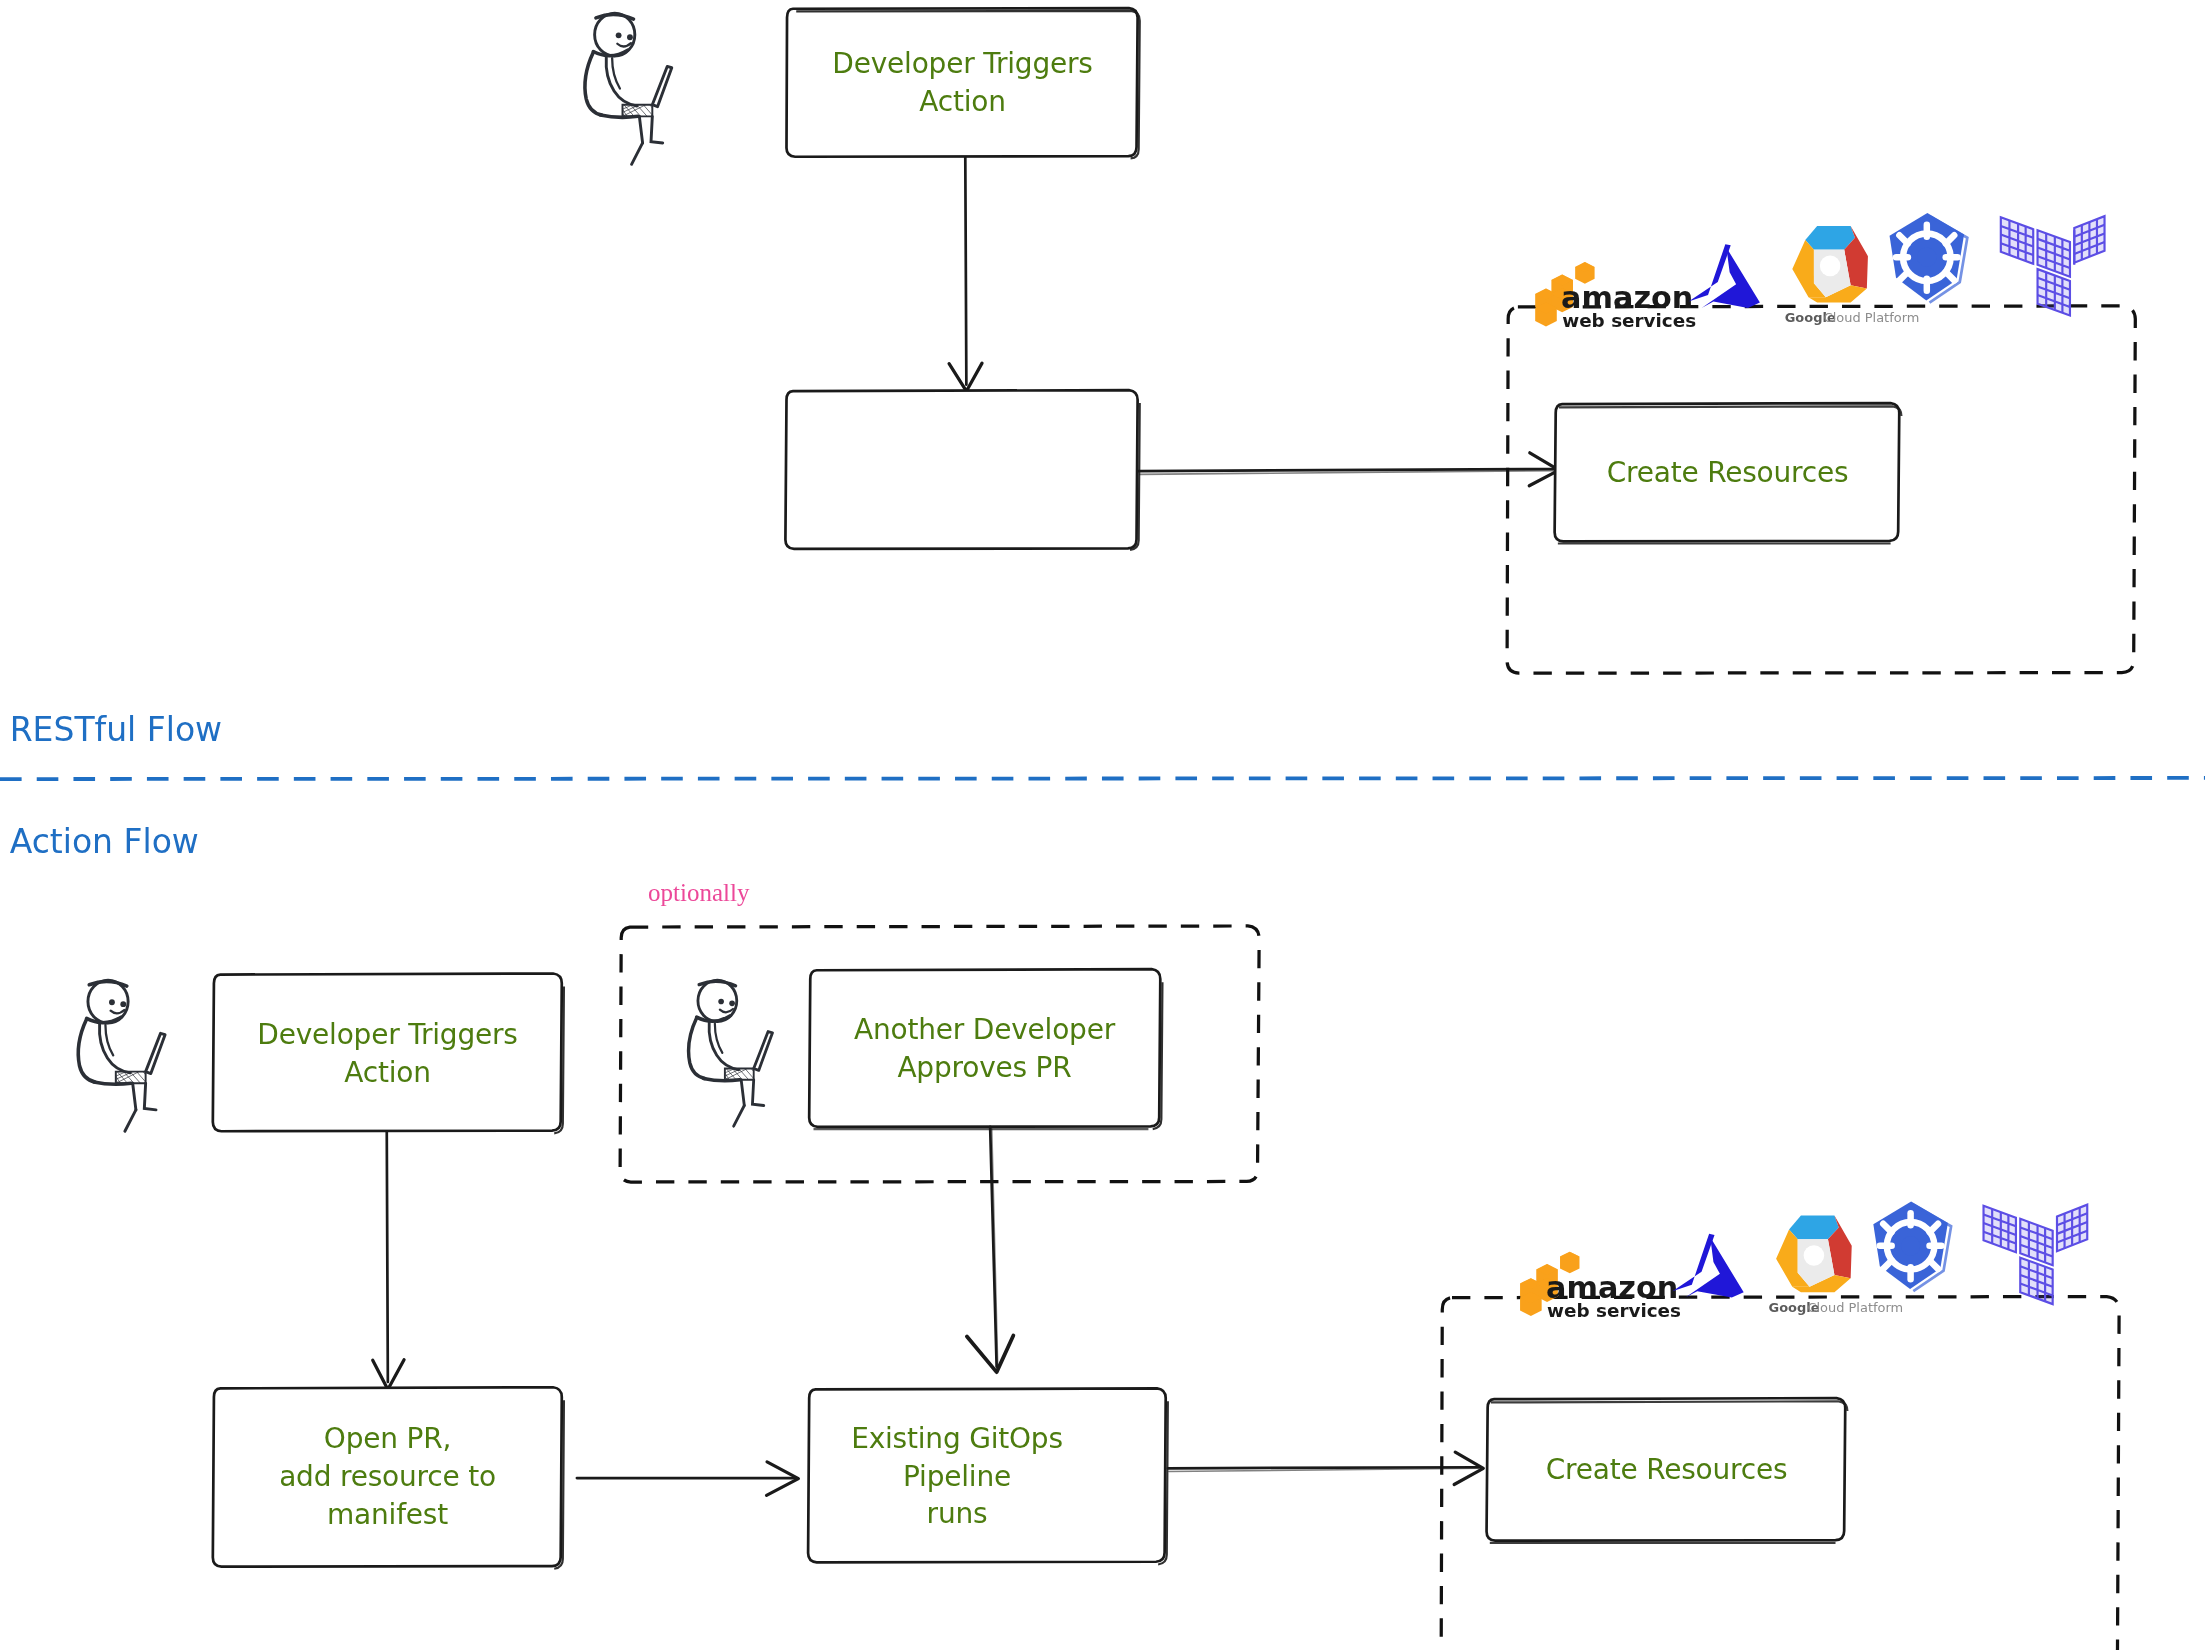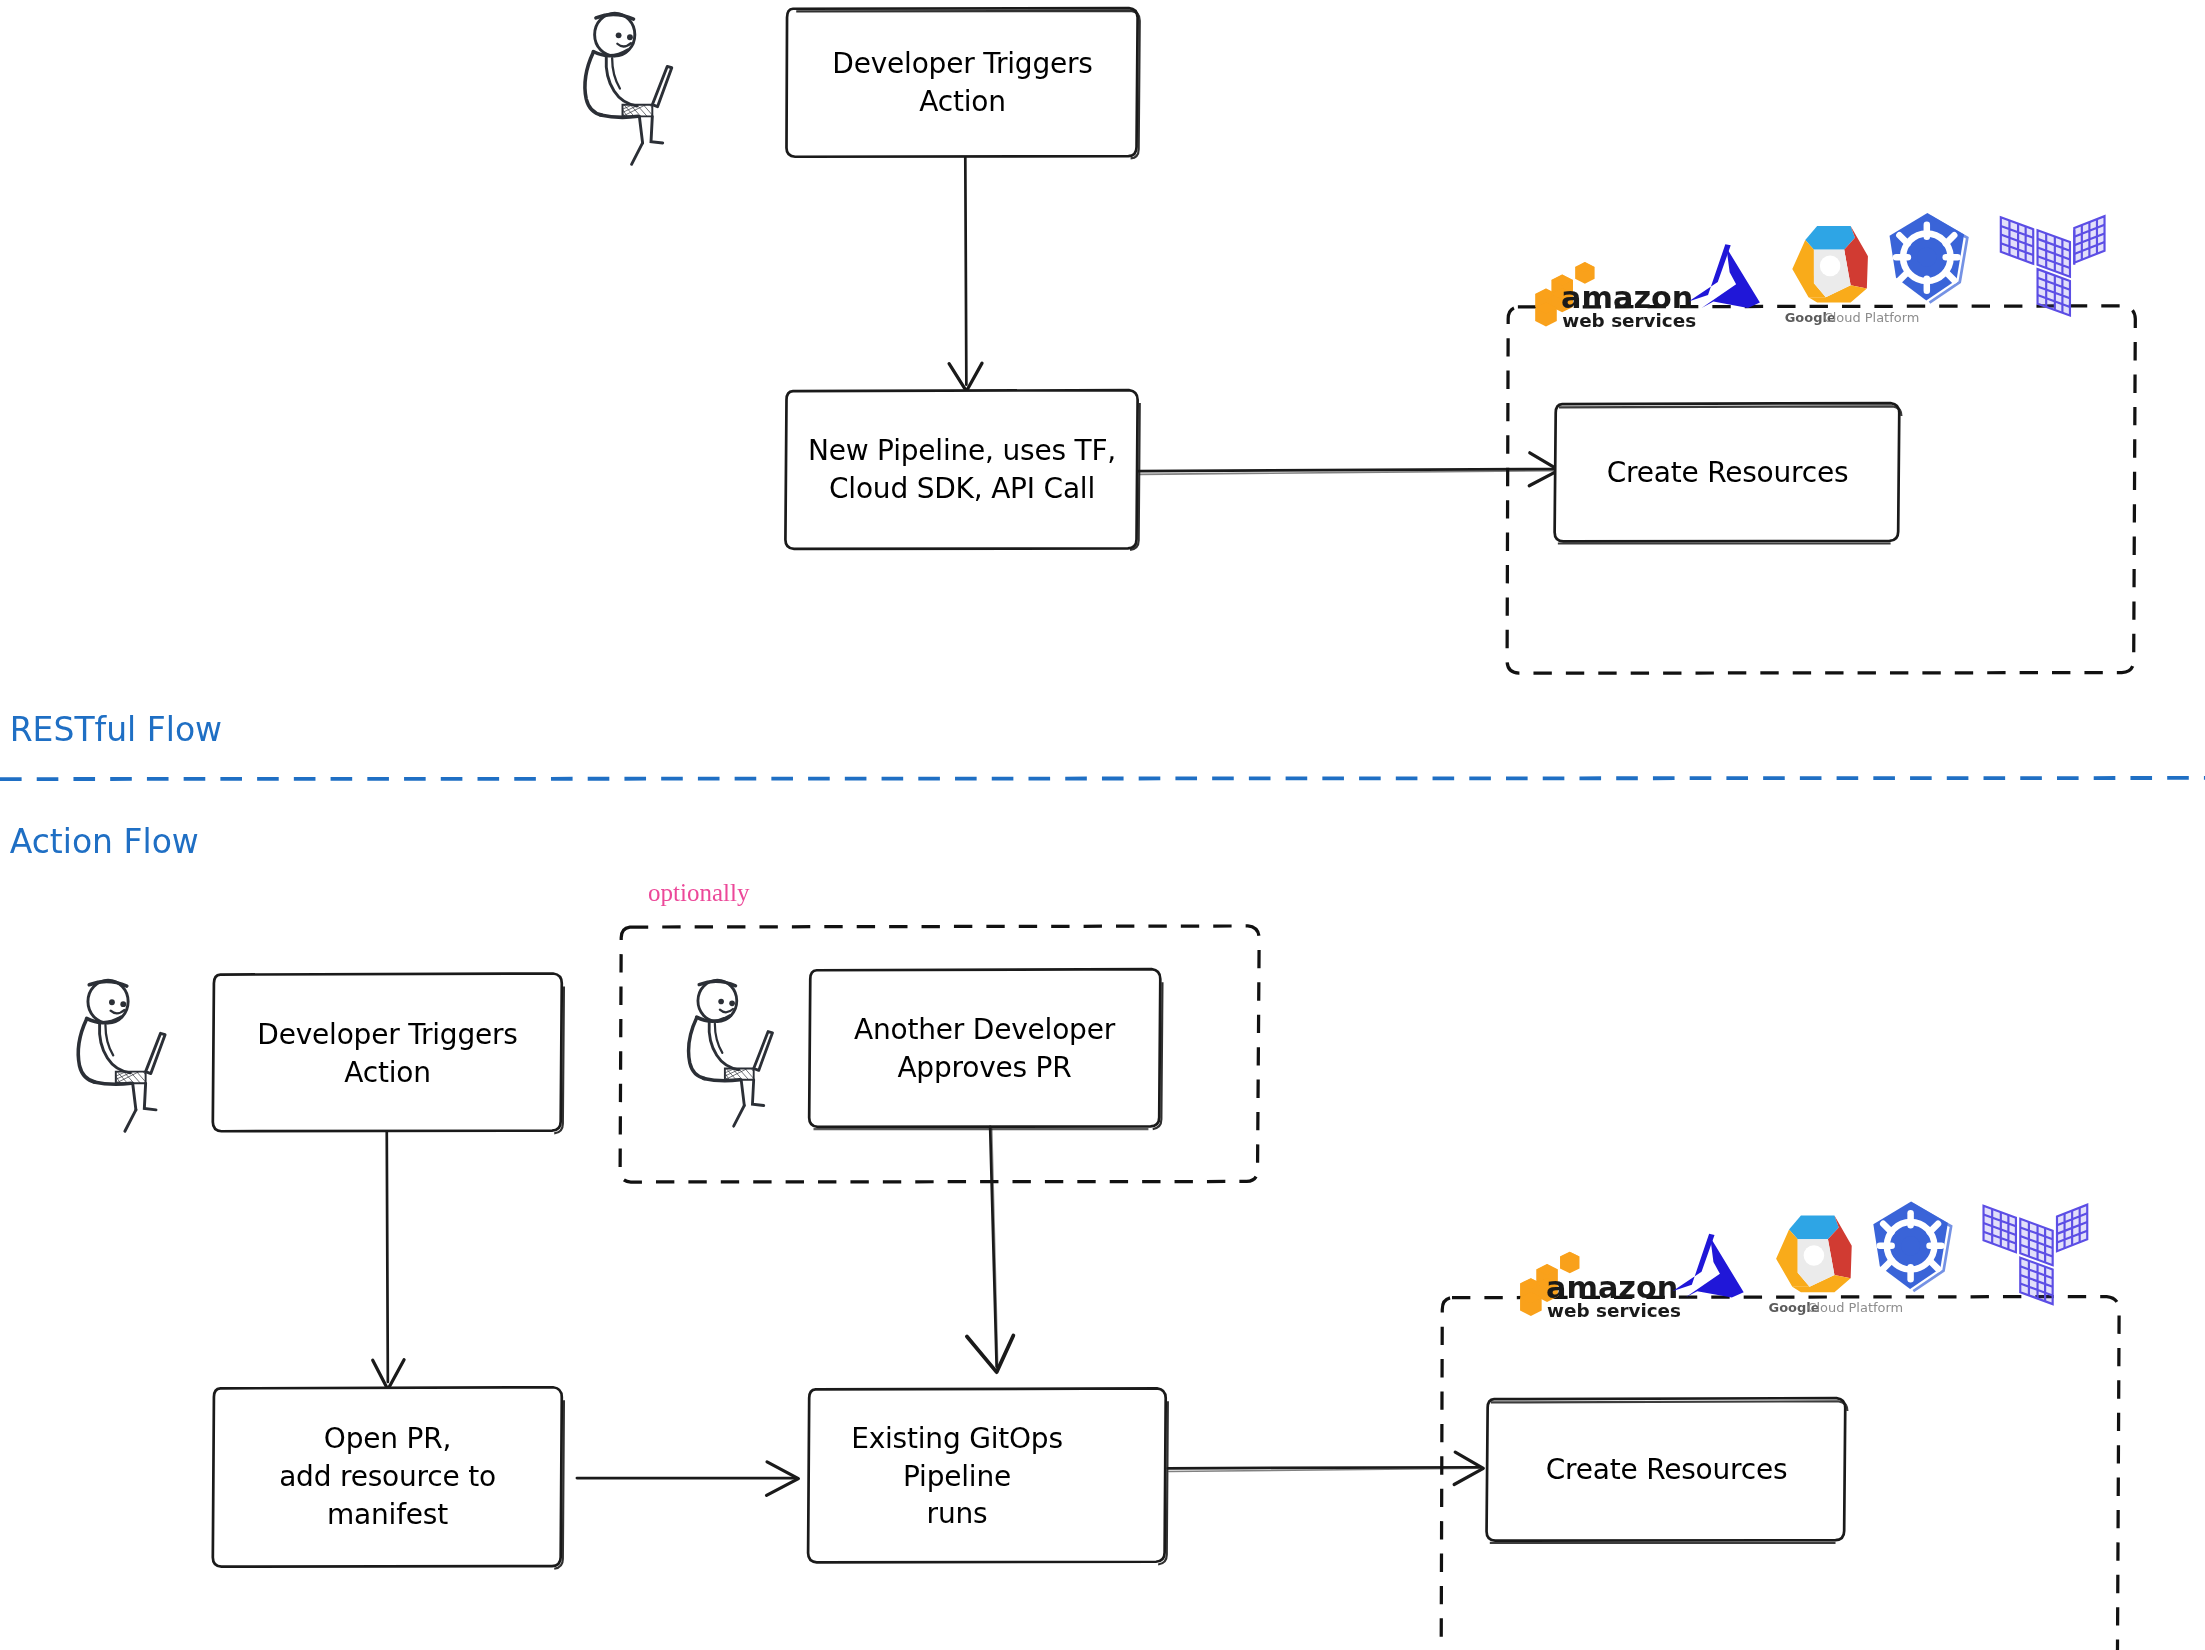--- a/index.html
+++ b/index.html
@@ -23,21 +23,21 @@
     top: 0;
     width: 2205px;
     height: 1651px;
   }
   .node-label {
     position: absolute;
     display: flex;
     align-items: center;
     justify-content: center;
     text-align: center;
-    color: #000000;
+    color: #4d7c0f;
     font-family: "DejaVu Sans", sans-serif;
     font-size: 28px;
     line-height: 1.35;
     letter-spacing: -0.2px;
     white-space: pre-line;
     pointer-events: none;
   }
   .section-title {
     position: absolute;
     color: #1f6fc4;
@@ -356,22 +356,20 @@
         <path d="M140 46 L196 24 M140 62 L196 40 M140 78 L196 56
                  M154 25 L154 89 M168 19 L168 83 M182 14 L182 78"></path>
       </g>
     </g>
 
   </svg>
 
   <div class="node-label" style="left:787px; top:8.6px; width:351px; height:148px;">Developer Triggers
 Action</div>
 
-  <div class="node-label" style="left:786px; top:391px; width:352px; height:158px;">New Pipeline, uses TF,
-Cloud SDK, API Call</div>
 
   <div class="node-label" style="left:1555px; top:404px; width:345px; height:137px;">Create Resources</div>
 
   <div class="section-title" style="left:9.7px; top:713px;">RESTful Flow</div>
 
   <div class="section-title" style="left:9.7px; top:825px;">Action Flow</div>
 
   <div class="opt-label" style="left:648px; top:880px;">optionally</div>
 
   <div class="node-label" style="left:213px; top:975px; width:349px; height:157px;">Developer Triggers

